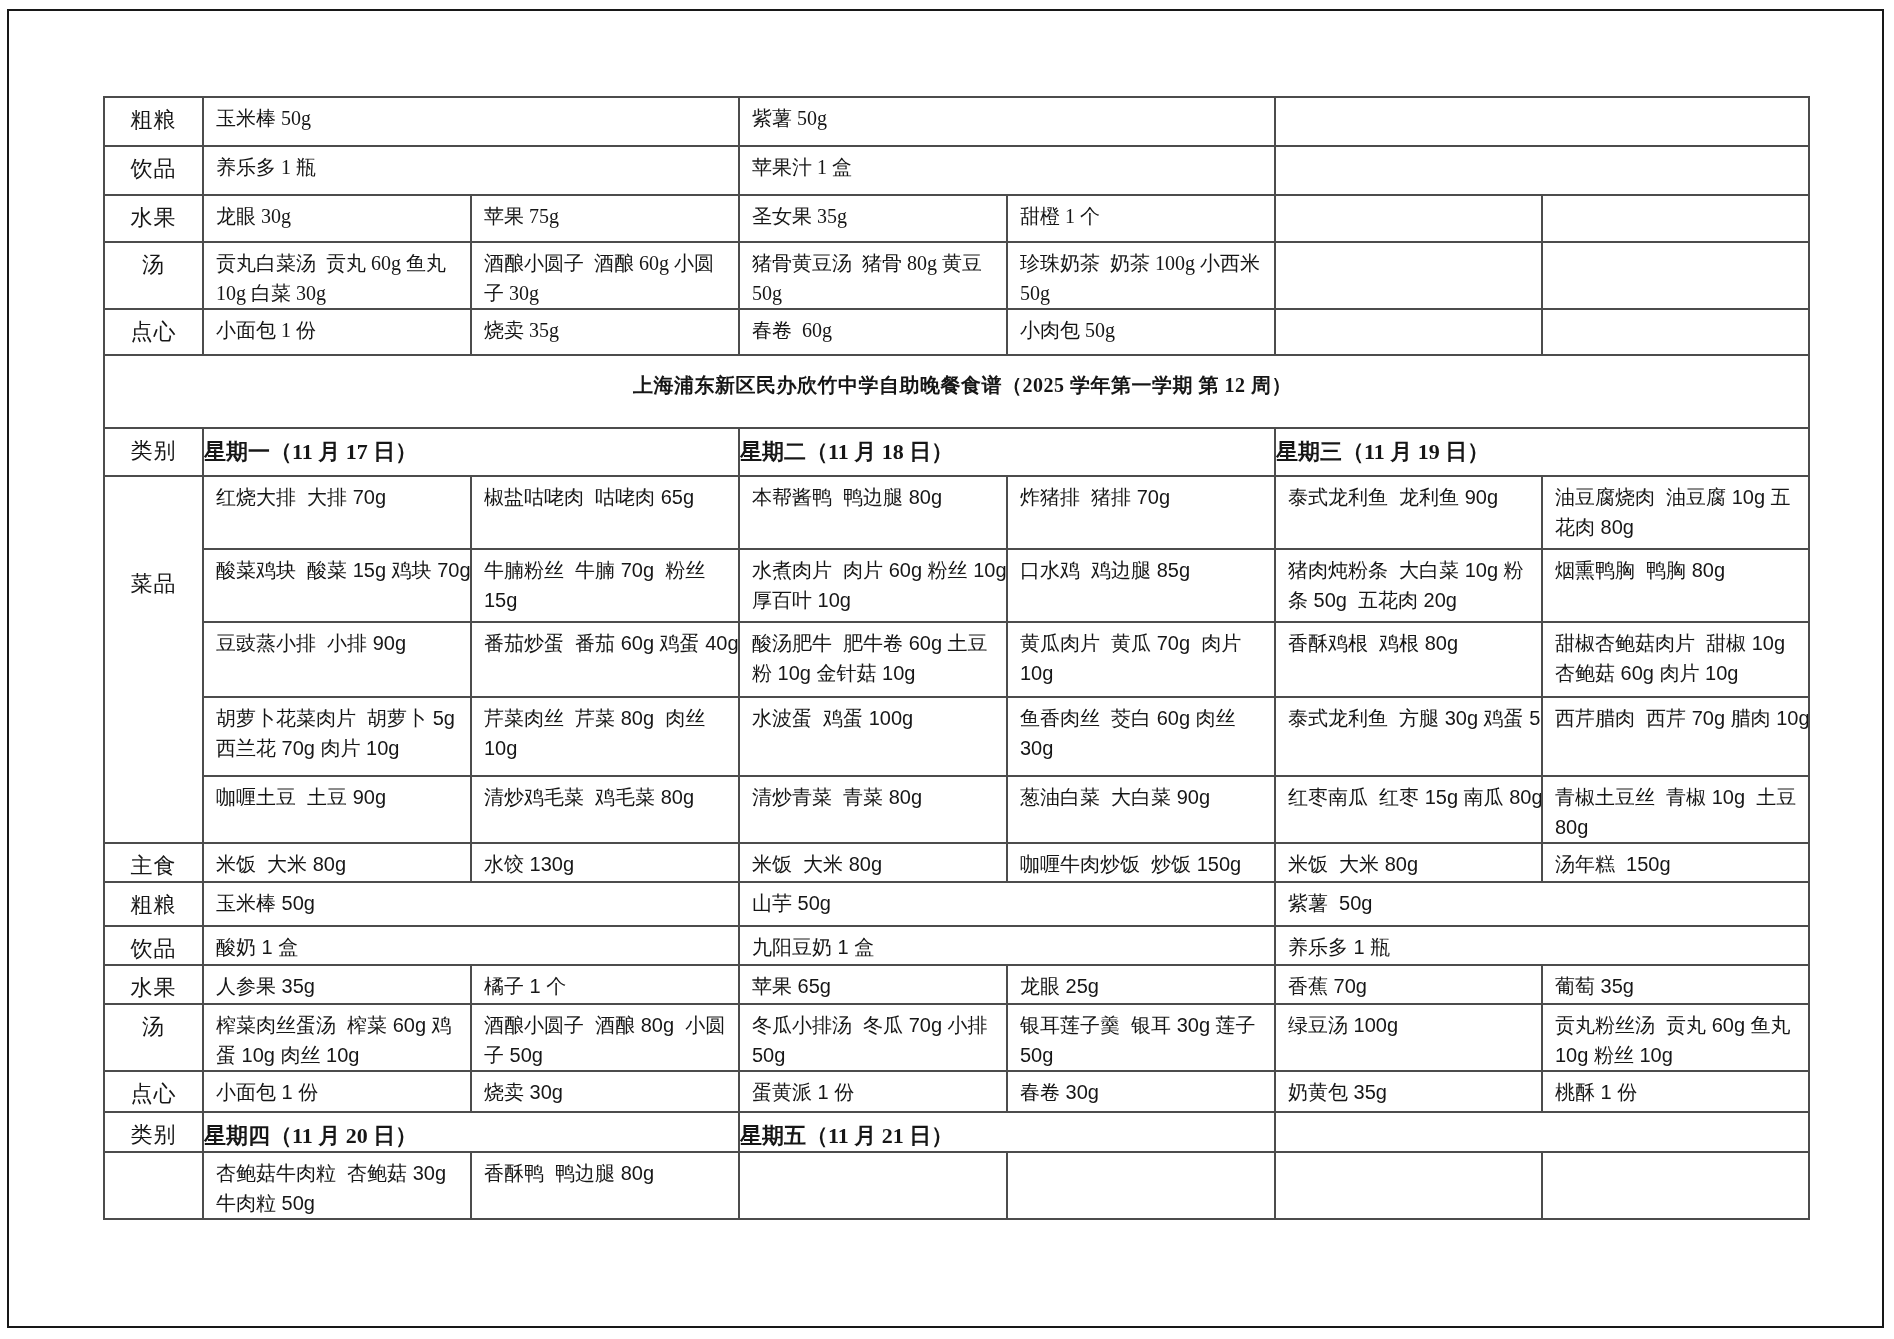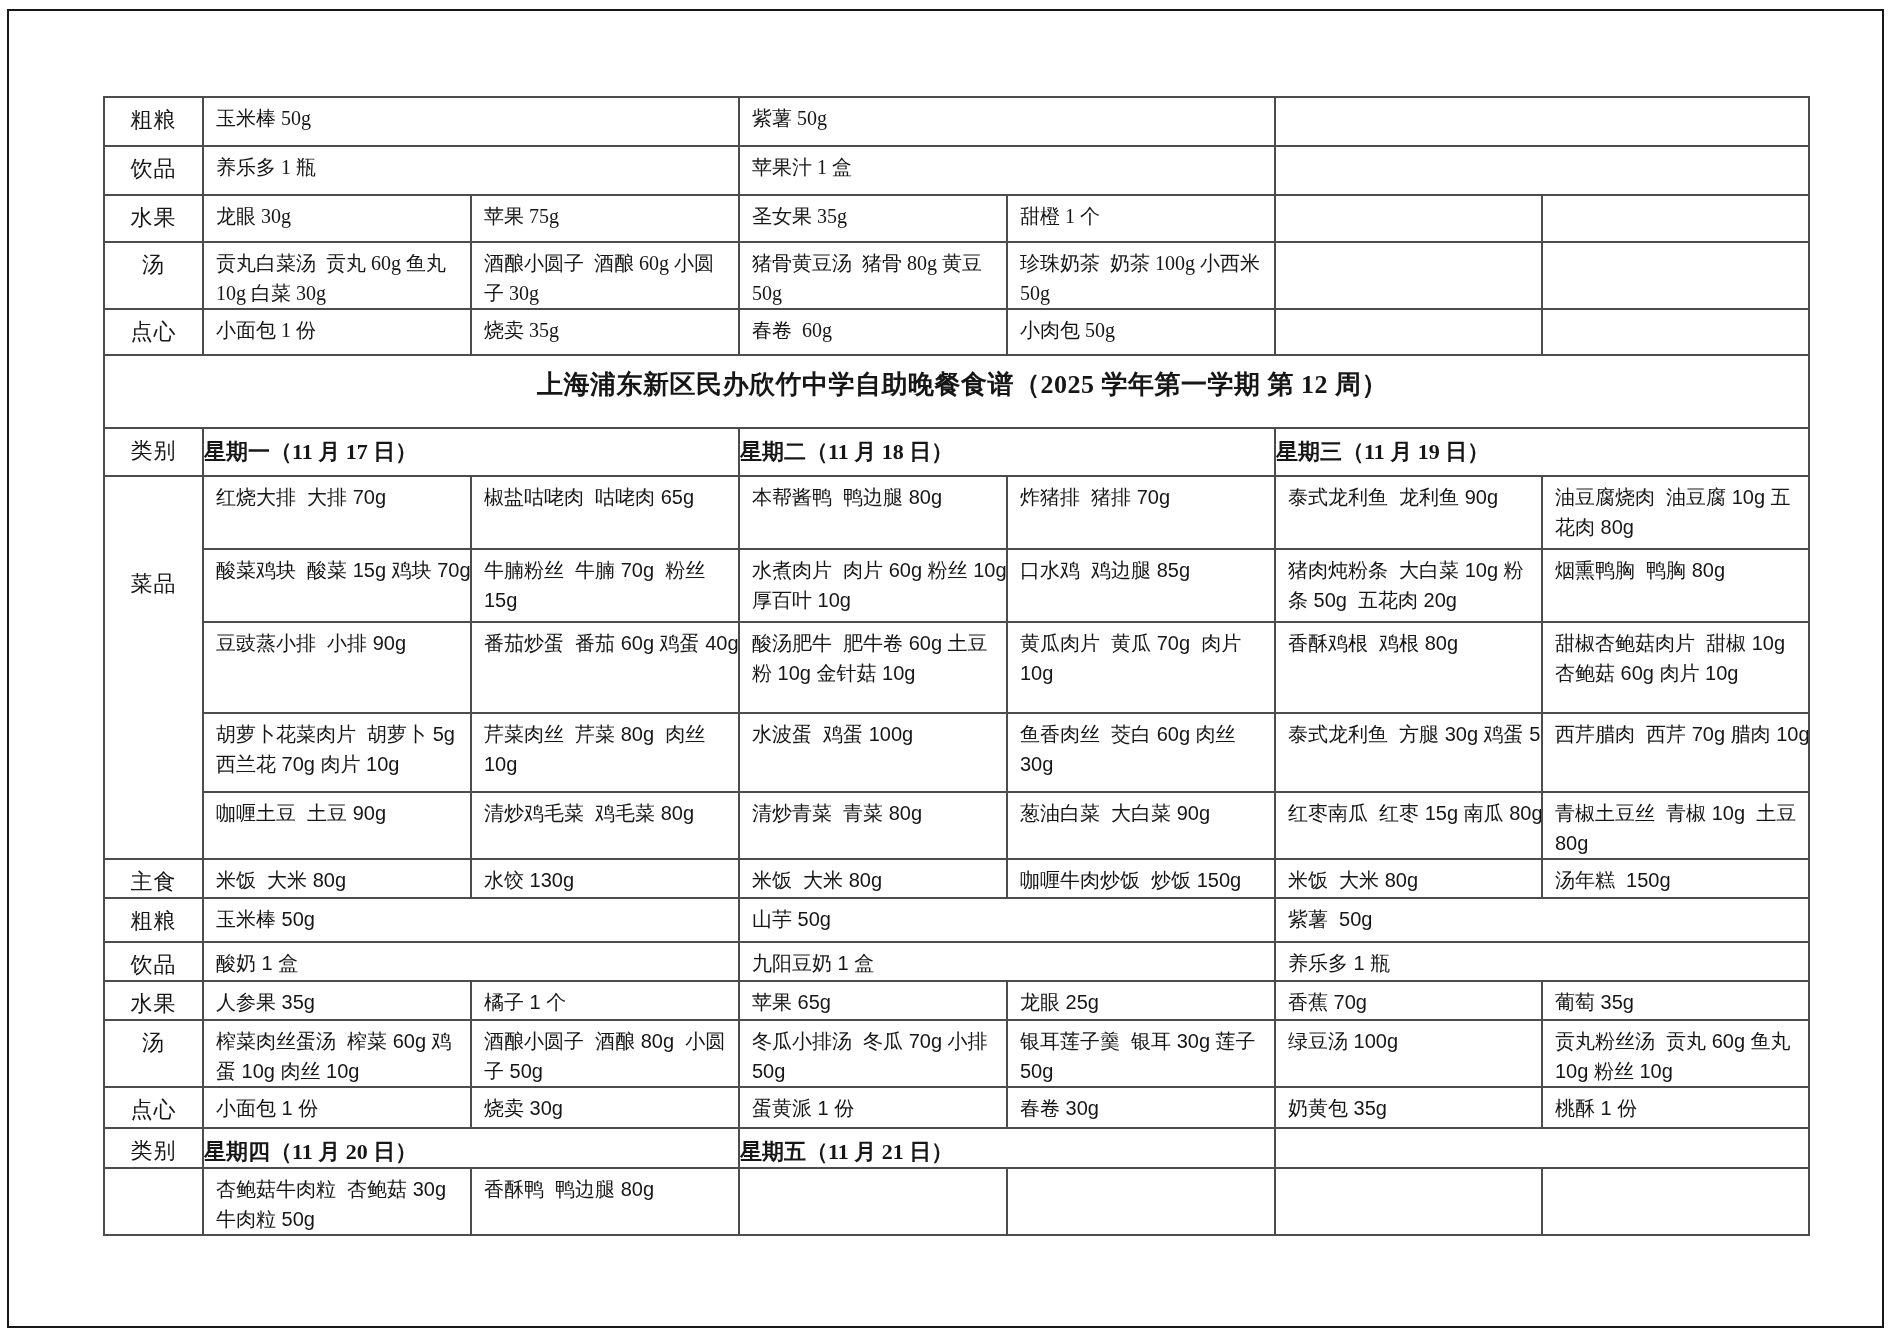--- a/index.html
+++ b/index.html
@@ -23,21 +23,21 @@
     font-size:20px;line-height:30px;
     white-space:pre;overflow:hidden;
     box-sizing:border-box;
   }
   td.lab{
     text-align:center;font-size:22px;letter-spacing:1px;
     padding:7px 2px 0 2px;white-space:normal;
   }
   td.dishes-lab{padding-top:92px;}
   td.ttl{
-    text-align:center;vertical-align:middle;font-weight:bold;font-size:26px;
+    text-align:center;vertical-align:middle;font-weight:bold;font-size:20px;
     padding:0 0 14px 12px;letter-spacing:0.5px;white-space:normal;
   }
   td.day{
     text-align:left;font-weight:bold;font-size:22px;
     padding:8px 0 0 0;white-space:normal;
   }
   td.cs{ 
     font-family:"Liberation Sans","Liberation Serif",sans-serif;
     font-size:20px;
   }
@@ -128,21 +128,21 @@
     <td class="cs">酸菜鸡块  酸菜 15g 鸡块 70g</td>
     <td class="cs">牛腩粉丝  牛腩 70g  粉丝
 15g</td>
     <td class="cs">水煮肉片  肉片 60g 粉丝 10g
 厚百叶 10g</td>
     <td class="cs">口水鸡  鸡边腿 85g</td>
     <td class="cs">猪肉炖粉条  大白菜 10g 粉
 条 50g  五花肉 20g</td>
     <td class="cs">烟熏鸭胸  鸭胸 80g</td>
   </tr>
-  <tr style="height:91px">
+  <tr style="height:75px">
     <td class="cs">豆豉蒸小排  小排 90g</td>
     <td class="cs">番茄炒蛋  番茄 60g 鸡蛋 40g</td>
     <td class="cs">酸汤肥牛  肥牛卷 60g 土豆
 粉 10g 金针菇 10g</td>
     <td class="cs">黄瓜肉片  黄瓜 70g  肉片
 10g</td>
     <td class="cs">香酥鸡根  鸡根 80g</td>
     <td class="cs">甜椒杏鲍菇肉片  甜椒 10g
 杏鲍菇 60g 肉片 10g</td>
   </tr>

